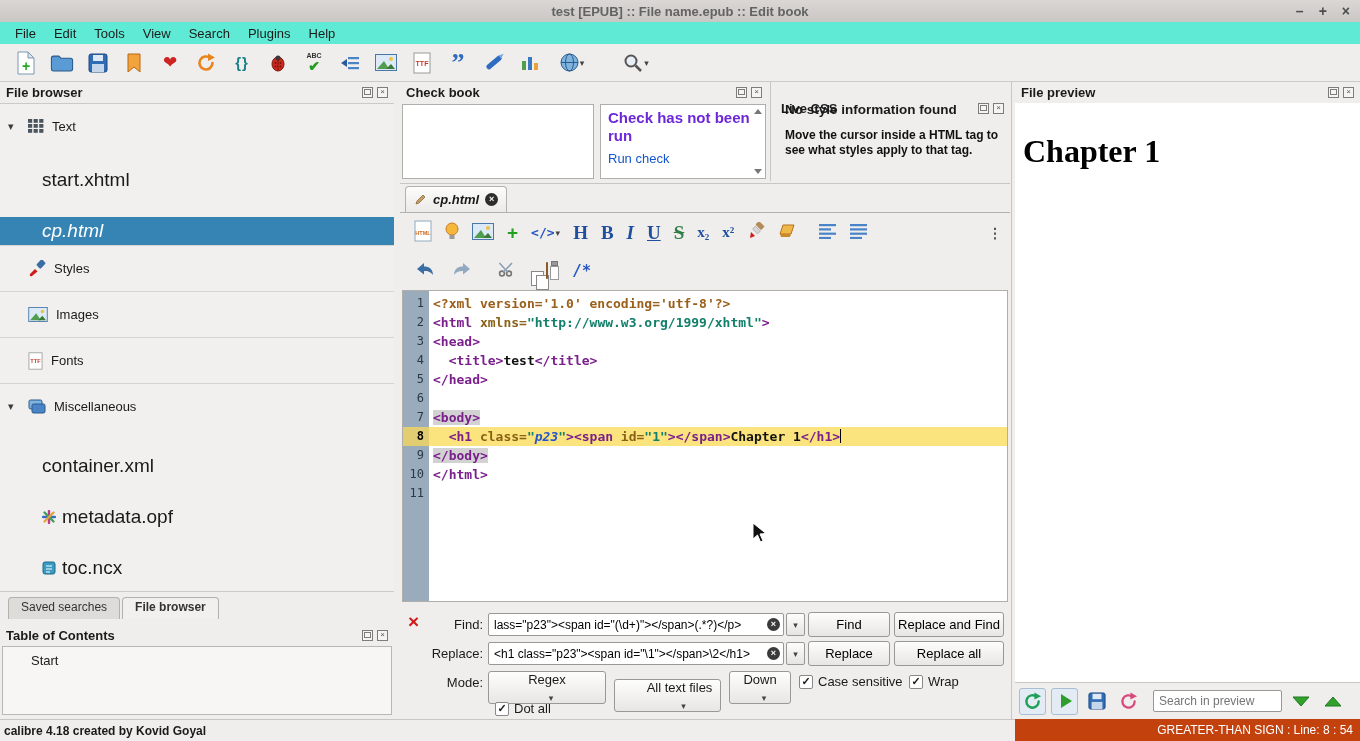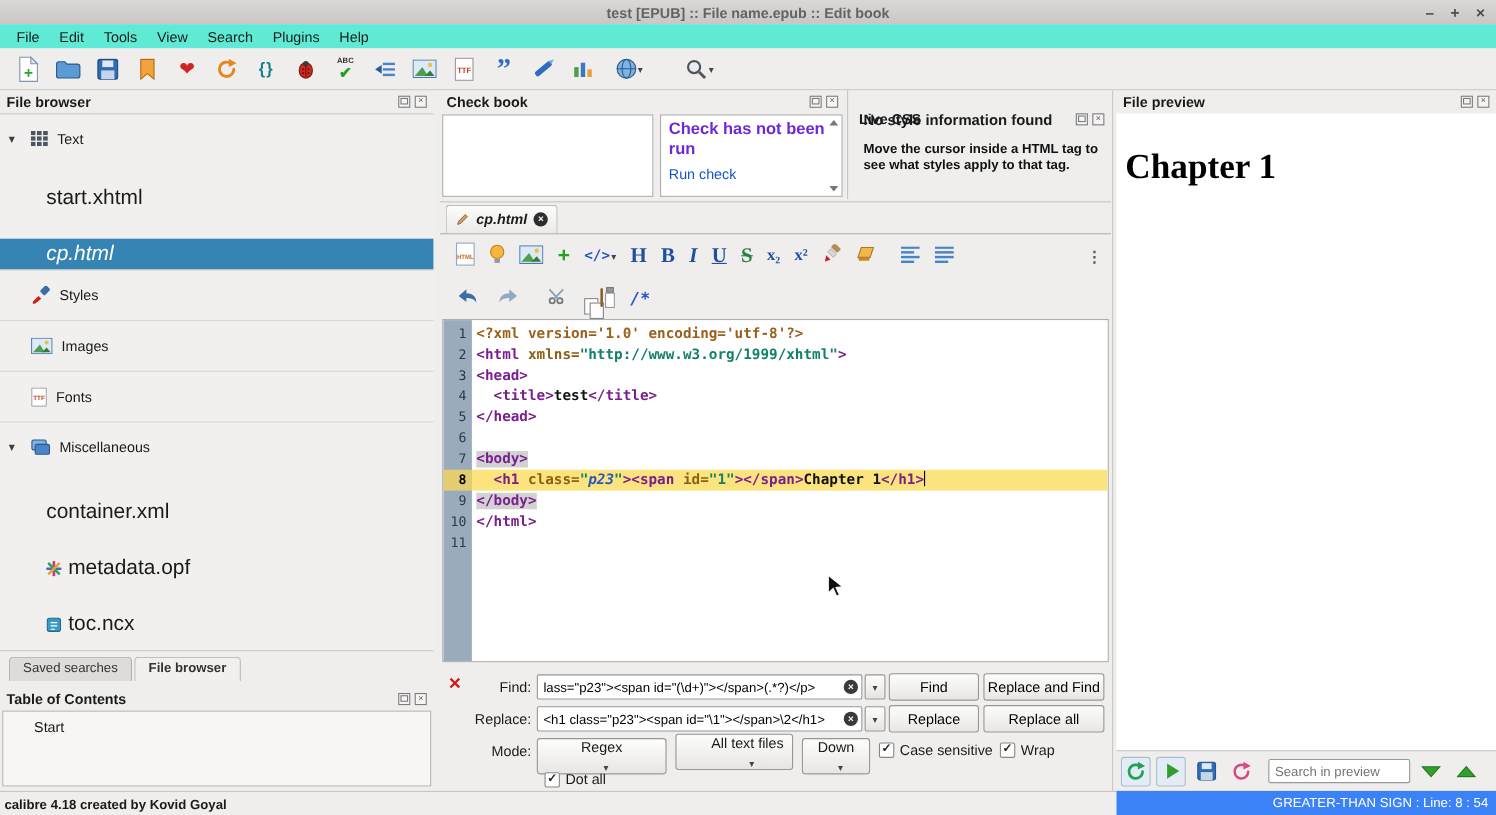--- a/index.html
+++ b/index.html
@@ -132,21 +132,21 @@
   .fp-body { left:1015px; top:103px; width:345px; height:579px; background:#fff; padding:30px 0 0 8px; }
   .fp-heading { font-family:"Liberation Serif", serif; font-weight:bold; font-size:32px; color:#000; }
   .fp-toolbar { left:1015px; top:682px; width:345px; height:37px; display:flex; align-items:center;
                 gap:5px; padding-left:4px; border-top:1px solid #c8c6c3; position:absolute; }
   .fp-btn { width:27px; height:27px; border-radius:3px; display:flex; align-items:center; justify-content:center; }
   .fp-btn.boxed { background:#e3ecf5; border:1px solid #a8bed2; }
   .fp-search { width:129px; height:22px; border:1px solid #9a9896; border-radius:2px; font-size:12px;
                padding:0 5px; margin-left:6px; font-family:"Liberation Sans",sans-serif; }
   .play-tri { width:0; height:0; border-top:7px solid transparent; border-bottom:7px solid transparent;
               border-left:11px solid #2f9e2f; margin-left:3px; }
-  .fp-status { left:1015px; top:719px; width:345px; height:22px; background:#3b82f6; color:#fff;
+  .fp-status { left:1015px; top:719px; width:345px; height:22px; background:#c2410c; color:#fff;
                display:flex; align-items:center; justify-content:flex-end; padding-right:7px; font-size:12px; }
   .status-left { left:0; top:719px; width:1015px; height:22px; background:#efeeed;
                  border-top:1px solid #c8c6c3; display:flex; align-items:center; padding-left:4px;
                  font-weight:bold; font-size:12px; color:#1a1a1a; }
 
   
   .gi-copy { position:relative; width:17px; height:18px; }
   .gi-copy::before { content:""; position:absolute; left:0; top:0; width:11px; height:13px;
                      background:#fff; border:1px solid #888; }
   .gi-copy::after { content:""; position:absolute; left:5px; top:4px; width:11px; height:13px;
@@ -576,21 +576,21 @@
     <span class="clear-ic" style="left:367px; top:44px;">×</span>
     <span class="dd-btn" style="left:386px; top:39px;">▾</span>
     <button class="btn" style="left:408px; top:38px; width:82px;">Replace</button>
     <button class="btn" style="left:494px; top:38px; width:110px;">Replace all</button>
 
     <span class="sb-label" style="left:8px; top:72px;">Mode:</span>
     <div class="combo" style="left:88px; top:68px; width:118px;">
       <span>Regex</span>
       <span class="cdd">▾</span>
     </div>
-    <div class="combo" style="left:214px; top:64px; width:107px;padding-left:30px;">
+    <div class="combo" style="left:214px; top:76px; width:107px;padding-left:30px;">
       <span>All text files</span>
       <span class="cdd">▾</span>
     </div>
     <div class="combo" style="left:329px; top:68px; width:62px;">
       <span>Down</span>
       <span class="cdd">▾</span>
     </div>
     <div class="chk" style="left:399px; top:71px;">
       <span class="box">✓</span>
       <span>Case sensitive</span>

